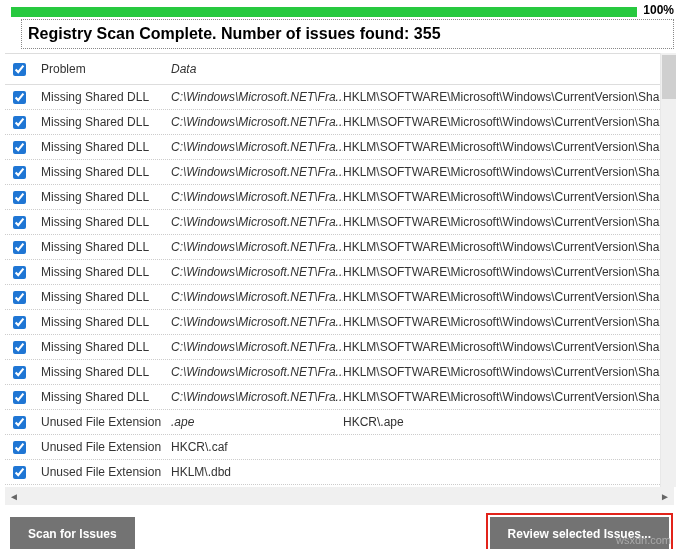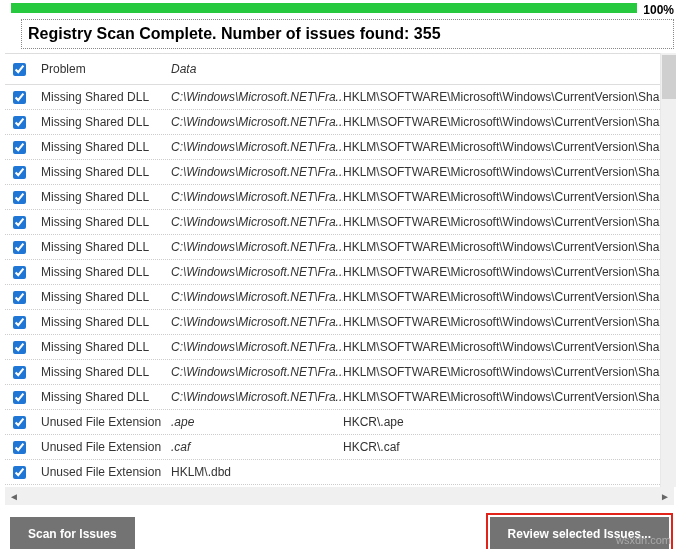--- a/index.html
+++ b/index.html
@@ -1,17 +1,17 @@
 <!DOCTYPE html>
 <html><head>
   <meta charset="utf-8">
   <style>
     * { box-sizing: border-box; margin: 0; padding: 0; }
     body { font-family: "Segoe UI", Arial, sans-serif; font-size: 12px; background: #fff; width: 679px; }
-    .progress-wrap { display: flex; align-items: flex-start; padding: 3px 5px 2px 11px; }
+    .progress-wrap { display: flex; align-items: flex-end; padding: 3px 5px 2px 11px; }
     .progress-bar { flex: 1; height: 10px; background: #27c93f; }
     .progress-pct { font-weight: bold; margin-left: 6px; font-size: 12px; }
     .status-bar { border: 1px dotted #888; margin: 0 5px 4px 21px; padding: 5px 6px; font-weight: bold; font-size: 16px; }
     .table-wrap { position: relative; margin: 0 5px; }
     .header-row { display: flex; border-top: 1px solid #ddd; border-bottom: 1px solid #ddd; padding: 8px 0 8px 6px; font-size: 12px; color: #333; background: #fff; }
     .col-chk { width: 30px; display: flex; align-items: center; justify-content: flex-start; padding-left: 2px;}
     .col-problem { width: 130px; padding-right: 20px; }
     .col-data { width: 172px; padding-right: 4px; font-style: italic; }
     .col-key { flex: 1; padding-right: 4px; }
     .rows { max-height: 402px; overflow: hidden; }
@@ -156,21 +156,20 @@
         </div>
         <div class="col-problem cell">Unused File Extension</div>
         <div class="col-data cell">.ape</div>
         <div class="col-key cell">HKCR\.ape</div>
       </div>
       <div class="data-row">
         <div class="col-chk">
           <input type="checkbox" checked="" style="">
         </div>
         <div class="col-problem cell">Unused File Extension</div>
-        <div class="col-data cell">.caf</div>
         <div class="col-key cell">HKCR\.caf</div>
       </div>
       <div class="data-row">
         <div class="col-chk">
           <input type="checkbox" checked="" style="">
         </div>
         <div class="col-problem cell">Unused File Extension</div>
         <div class="col-key cell">HKLM\.dbd</div>
       </div>
       <div class="data-row"></div>

